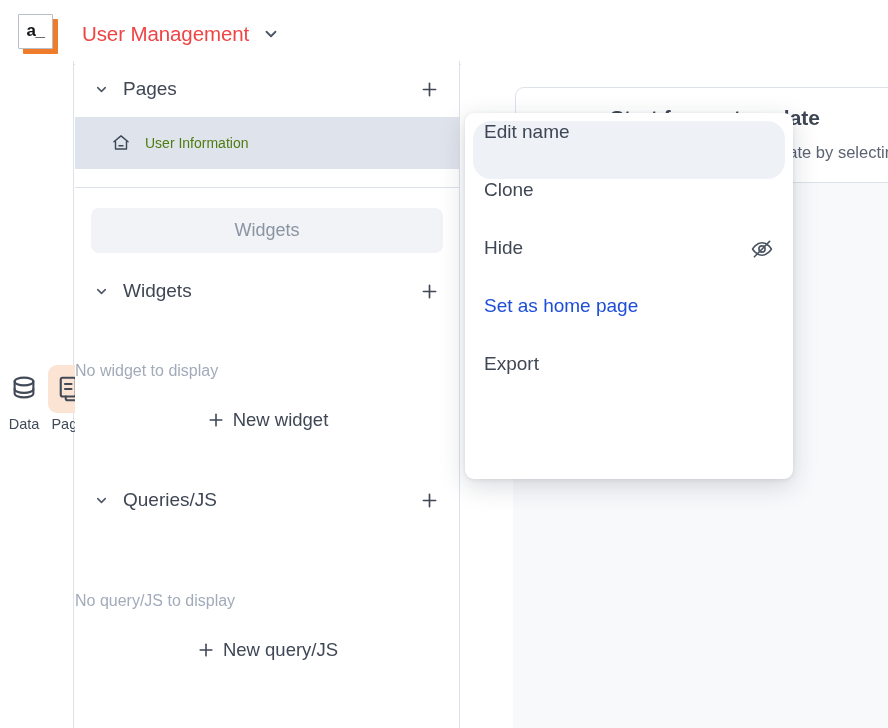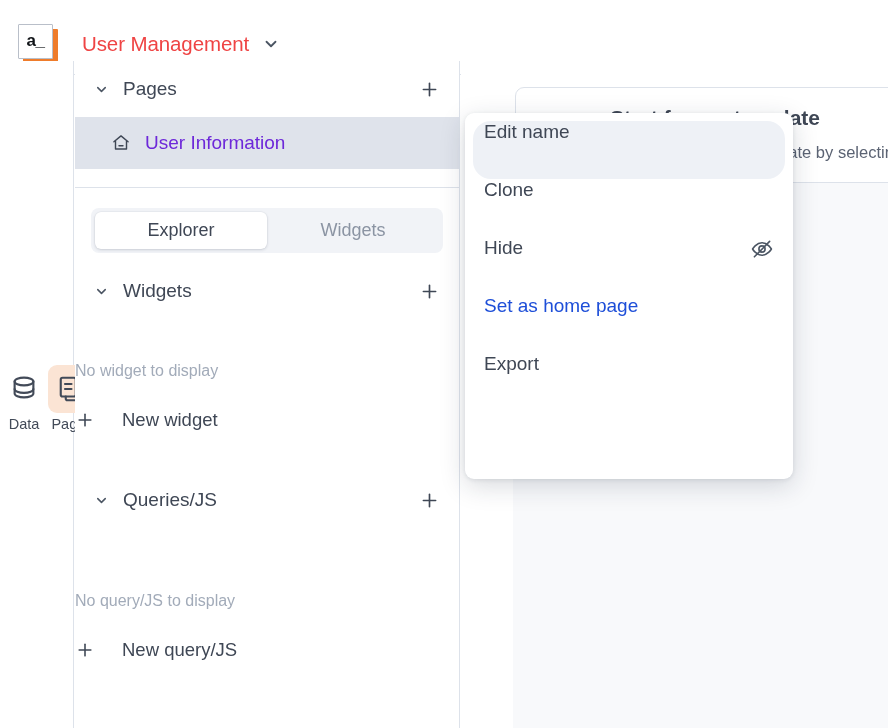--- a/index.html
+++ b/index.html
@@ -8,21 +8,21 @@
     font-family: "Liberation Sans", sans-serif;
     background:#ffffff;
     color:#4b5563;
     -webkit-font-smoothing:antialiased;
   }
 
   #app { position:relative; width:888px; height:728px; background:#fff; }
 
   
   .header {
-    position:absolute; top:14px; left:0; width:888px; height:61px;
+    position:absolute; top:4px; left:0; width:888px; height:61px;
     background:#fff; border-bottom:1px solid #dde2ea;
     display:flex; align-items:center; padding-left:18px;
   }
   .logo-wrap { position:relative; width:40px; height:40px; flex:0 0 auto; }
   .logo-shadow {
     position:absolute; left:5px; top:5px; width:35px; height:35px;
     background:#ef7c2b; border-radius:1px;
   }
   .logo-box {
     position:absolute; left:0; top:0; width:35px; height:35px;
@@ -70,43 +70,43 @@
   }
   .plus-btn {
     width:24px; height:24px; display:flex; align-items:center; justify-content:center;
     cursor:pointer; color:#3f4755;
   }
   .page-row {
     height:52px; display:flex; align-items:center; padding-left:36px;
     background:#dfe3eb; cursor:pointer;
   }
   .page-row .home-ic { display:flex; align-items:center; }
-  .page-row .page-label { font-size:19px; color:#6d28d9; margin-left:14px; }
+  .page-row .page-label { font-size:14px; color:#4d7c0f; margin-left:14px; }
 
   .divider { height:1px; background:#dde2ea; }
 
   .segmented {
     margin:20px 16px 0 16px; height:45px; background:#f1f3f7;
     border-radius:8px; display:flex; padding:4px; position:relative;
   }
   .seg {
     flex:1 1 50%; display:flex; align-items:center; justify-content:center;
     font-size:18px; color:#8b94a3; border-radius:6px; cursor:pointer;
   }
   .seg.active {
     background:#fff; color:#3f4755;
     box-shadow:0 1px 3px rgba(25,35,60,0.16), 0 0 0 0.5px rgba(25,35,60,0.05);
   }
 
   .empty-text {
     text-align:left; font-size:16px; color:#a2abb9;
   }
   .new-btn {
-    display:flex; align-items:center; 
-    font-size:18.5px; color:#3f4755; cursor:pointer; gap:27px;
+    display:flex; align-items:center; justify-content:center;
+    font-size:18.5px; color:#3f4755; cursor:pointer; gap:7px;
   }
 
   
   .canvas-white {
     position:absolute; left:461px; top:61px; width:427px; height:667px;
     background:#fff;
   }
   .canvas-grey {
     position:absolute; left:513px; top:182px; width:375px; height:546px;
     background:#f8f9fb;
@@ -211,23 +211,20 @@
           <path d="M5.4 10v9.2h13.2V10"></path>
           <line x1="9.6" y1="15.2" x2="14.4" y2="15.2"></line>
         </svg>
       </span>
       <span class="page-label">User Information</span>
     </div>
 
     <div class="divider" style="margin-top:18px;"></div>
 
     <div class="segmented">
-      <div class="seg active">
-        <span>Explorer</span>
-      </div>
       <div class="seg">
         <span>Widgets</span>
       </div>
     </div>
 
     <div class="section-head" style="margin-top:10px;">
       <div class="chev">
         <svg width="15" height="15" viewBox="0 0 24 24" fill="none" stroke="#4b5563" stroke-width="2.4" stroke-linecap="round" stroke-linejoin="round">
             <polyline points="6 9 12 15 18 9"></polyline>
           </svg>

